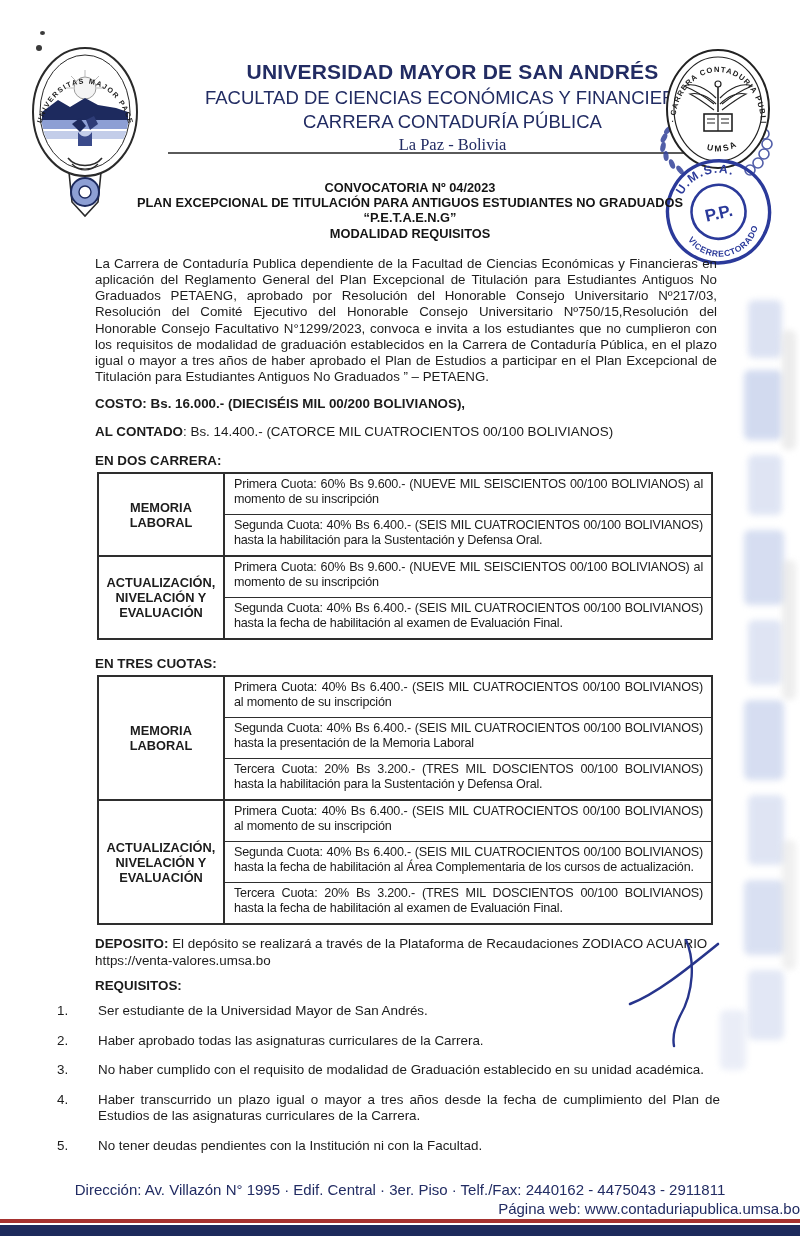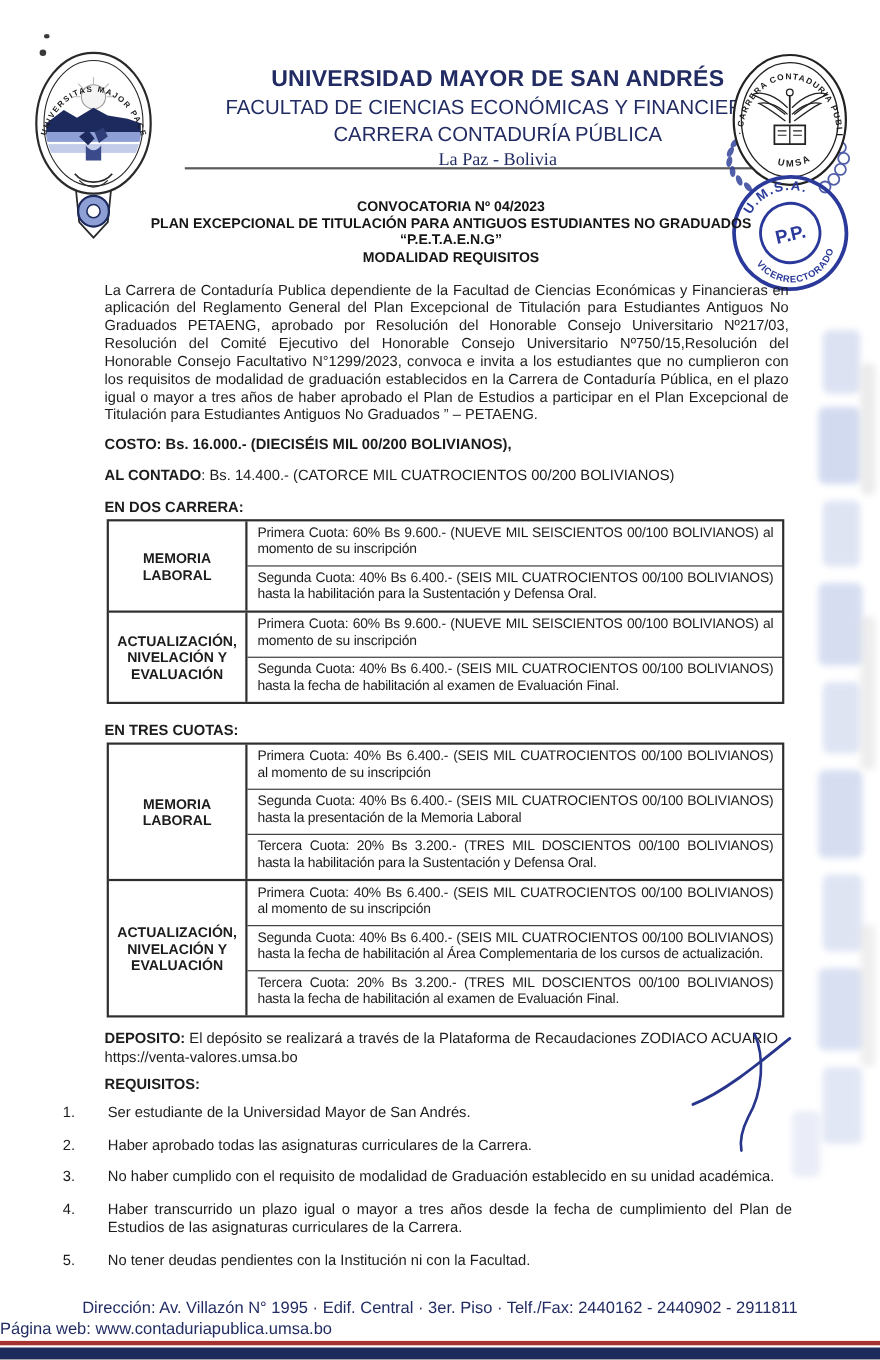--- a/index.html
+++ b/index.html
@@ -34,21 +34,21 @@
   .pcell{padding:3px 8px 7px 9px;font-size:12.6px;line-height:15px;letter-spacing:-0.2px;text-align:justify;}
   .pcell + .pcell{border-top:1.5px solid #2e2e2e;}
   .dep{margin-top:10px;font-size:13.4px;line-height:17px;}
   .req-h{margin-top:9px;font-weight:bold;}
   .req-list{margin:10px 80px 0 57px;}
   .req-item{display:flex;margin-bottom:13px;font-size:13.4px;line-height:16.5px;}
   .req-num{flex:0 0 41px;}
   .req-txt{flex:1;text-align:justify;}
   
   .footer-address{position:absolute;top:1181px;left:0;width:800px;text-align:center;color:#222c63;font-size:15px;}
-  .footer-web{position:absolute;top:1200px;left:0;width:800px;text-align:left;color:#222c63;font-size:15px;}
+  .footer-web{position:absolute;top:1200px;left:0;width:800px;text-align:right;color:#222c63;font-size:15px;}
   .footer-redline{position:absolute;top:1219px;left:0;width:800px;height:4px;background:#a53230;}
   .footer-bar{position:absolute;top:1225px;left:0;width:800px;height:11px;background:#1d2a5c;}
   
   .signature{position:absolute;top:938px;left:628px;}
   .bleed{position:absolute;border-radius:6px;filter:blur(3px);}
   svg text{font-family:"Liberation Sans", sans-serif;}
 </style>
 </head>
 <body>
 
@@ -173,21 +173,21 @@
       <div>PLAN EXCEPCIONAL DE TITULACIÓN PARA ANTIGUOS ESTUDIANTES NO GRADUADOS</div>
       <div>“P.E.T.A.E.N.G”</div>
       <div>MODALIDAD REQUISITOS</div>
     </div>
 
     <p class="intro">La Carrera de Contaduría Publica dependiente de la Facultad de Ciencias Económicas y Financieras en aplicación del Reglamento General del Plan Excepcional de Titulación para Estudiantes Antiguos No Graduados PETAENG, aprobado por Resolución del Honorable Consejo Universitario Nº217/03, Resolución del Comité Ejecutivo del Honorable Consejo Universitario Nº750/15,Resolución del Honorable Consejo Facultativo N°1299/2023, convoca e invita a los estudiantes que no cumplieron con los requisitos de modalidad de graduación establecidos en la Carrera de Contaduría Pública, en el plazo igual o mayor a tres años de haber aprobado el Plan de Estudios a participar en el Plan Excepcional de Titulación para Estudiantes Antiguos No Graduados ” – PETAENG.</p>
 
     <div class="hline costo">COSTO: Bs. 16.000.- (DIECISÉIS MIL 00/200 BOLIVIANOS),</div>
 
     <div class="hline contado">
-      <b>AL CONTADO</b><span>: Bs. 14.400.- (CATORCE MIL CUATROCIENTOS 00/200 BOLIVIANOS)</span>
+      <b>AL CONTADO</b><span>: Bs. 14.400.- (CATORCE MIL CUATROCIENTOS 00/100 BOLIVIANOS)</span>
     </div>
 
     <div class="hline cuotas-h">EN DOS CARRERA:</div>
 
     <div class="ptable">
       <div class="prow">
         <div class="plabel">MEMORIA LABORAL</div>
         <div class="pcells">
           <div class="pcell">Primera Cuota: 60% Bs 9.600.- (NUEVE MIL SEISCIENTOS 00/100 BOLIVIANOS) al momento de su inscripción</div>
           <div class="pcell">Segunda Cuota: 40% Bs 6.400.- (SEIS MIL CUATROCIENTOS 00/100 BOLIVIANOS) hasta la habilitación para la Sustentación y Defensa Oral.</div>
@@ -267,18 +267,18 @@
   <div class="bleed" style="top:620px;left:748px;width:34px;height:65px;background:#c0cbe9;opacity:.5;"></div>
   <div class="bleed" style="top:700px;left:744px;width:40px;height:80px;background:#b5c3e6;opacity:.55;"></div>
   <div class="bleed" style="top:795px;left:748px;width:36px;height:70px;background:#c0cbe9;opacity:.5;"></div>
   <div class="bleed" style="top:880px;left:744px;width:40px;height:75px;background:#b5c3e6;opacity:.5;"></div>
   <div class="bleed" style="top:970px;left:748px;width:36px;height:70px;background:#c0cbe9;opacity:.45;"></div>
   <div class="bleed" style="top:1010px;left:720px;width:26px;height:60px;background:#ccd4ec;opacity:.4;"></div>
   <div class="bleed" style="top:330px;left:782px;width:14px;height:120px;background:#d9d9d9;opacity:.5;"></div>
   <div class="bleed" style="top:560px;left:782px;width:14px;height:140px;background:#d9d9d9;opacity:.45;"></div>
   <div class="bleed" style="top:840px;left:782px;width:14px;height:130px;background:#d9d9d9;opacity:.4;"></div>
 
-  <div class="footer-address">Dirección: Av. Villazón N° 1995 · Edif. Central · 3er. Piso ·  Telf./Fax: 2440162 - 2440902 - 2911811</div>
+  <div class="footer-address">Dirección: Av. Villazón N° 1995 · Edif. Central · 3er. Piso ·  Telf./Fax: 2440162 - 4475043 - 2911811</div>
   <div class="footer-web">Página web: www.contaduriapublica.umsa.bo</div>
   <div class="footer-redline"></div>
   <div class="footer-bar"></div>
 
 </div>
 
 </body></html>

